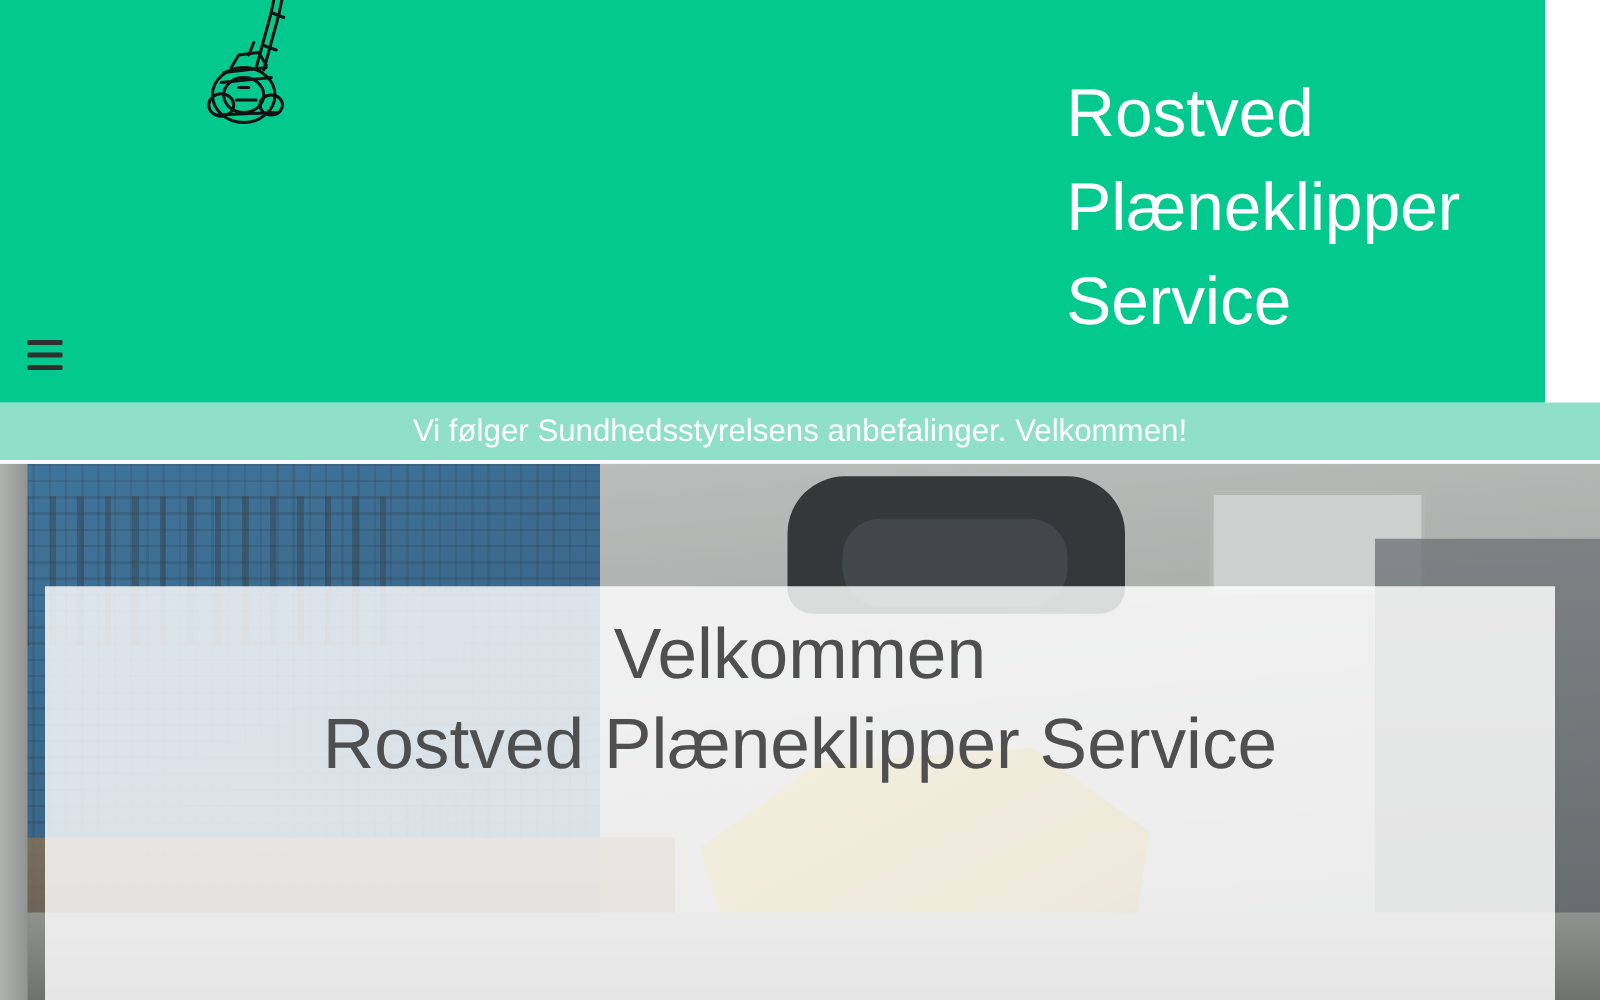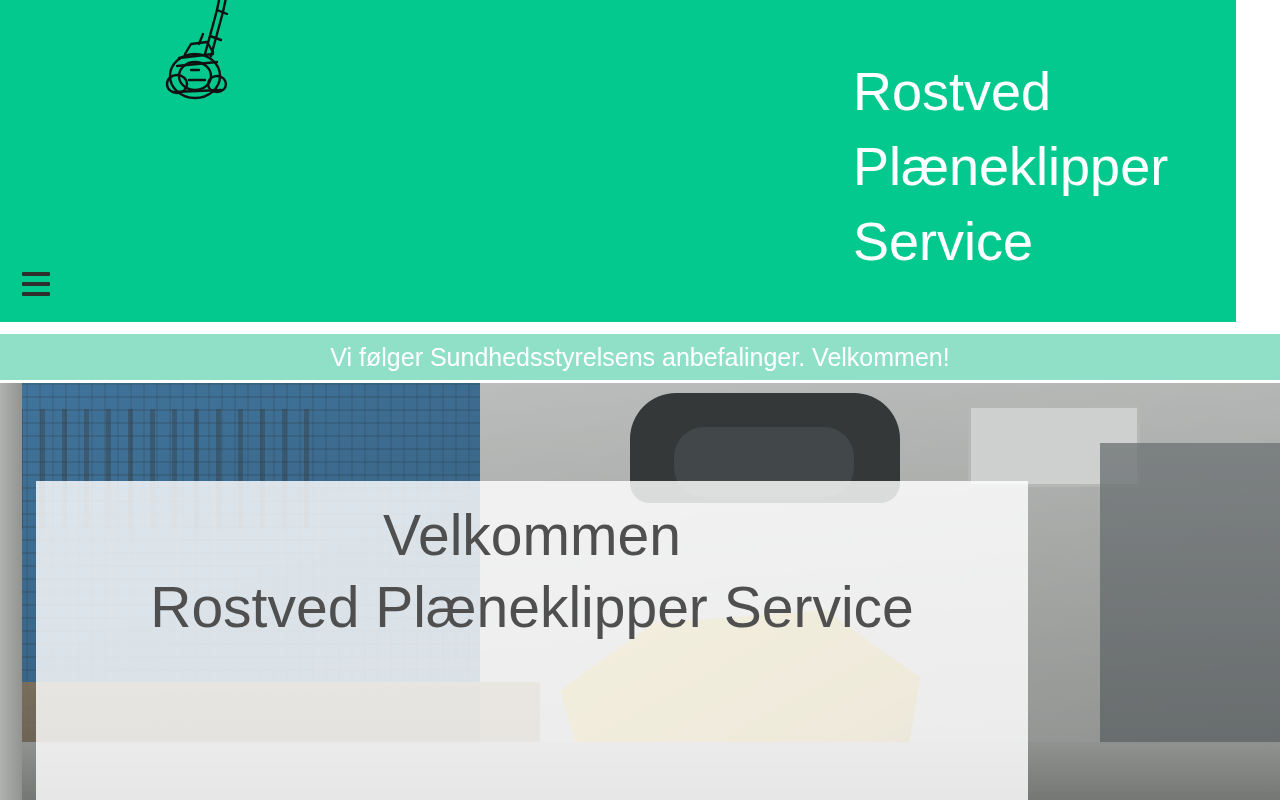--- a/index.html
+++ b/index.html
@@ -63,21 +63,20 @@
   .notice {
     width: 1280px;
     height: 46px;
     background: #8fe0c6;
     color: #ffffff;
     display: flex;
     align-items: center;
     justify-content: center;
     font-size: 25px;
     line-height: 30px;
-    margin-top: 12px;
   }
 
   
   .hero {
     position: relative;
     width: 1280px;
     height: 432px;
     overflow: hidden;
     border-top: 3px solid #ffffff;
   }
@@ -157,21 +156,21 @@
     background: linear-gradient(90deg,#c8c8c4, #9c9c98);
   }
   .hero-tint {
     position: absolute; inset: 0;
     background: rgba(120,128,130,.30);
   }
   .hero-card {
     position: absolute;
     left: 36px;
     top: 98px;
-    width: 992px;
+    width: 1208px;
     bottom: 0;
     background: rgba(255,255,255,.82);
     padding: 18px 20px 10px 20px;
   }
   .hero-h1 {
     margin: 0;
     text-align: center;
     color: #4f4f4f;
     font-size: 57px;
     line-height: 72px;

